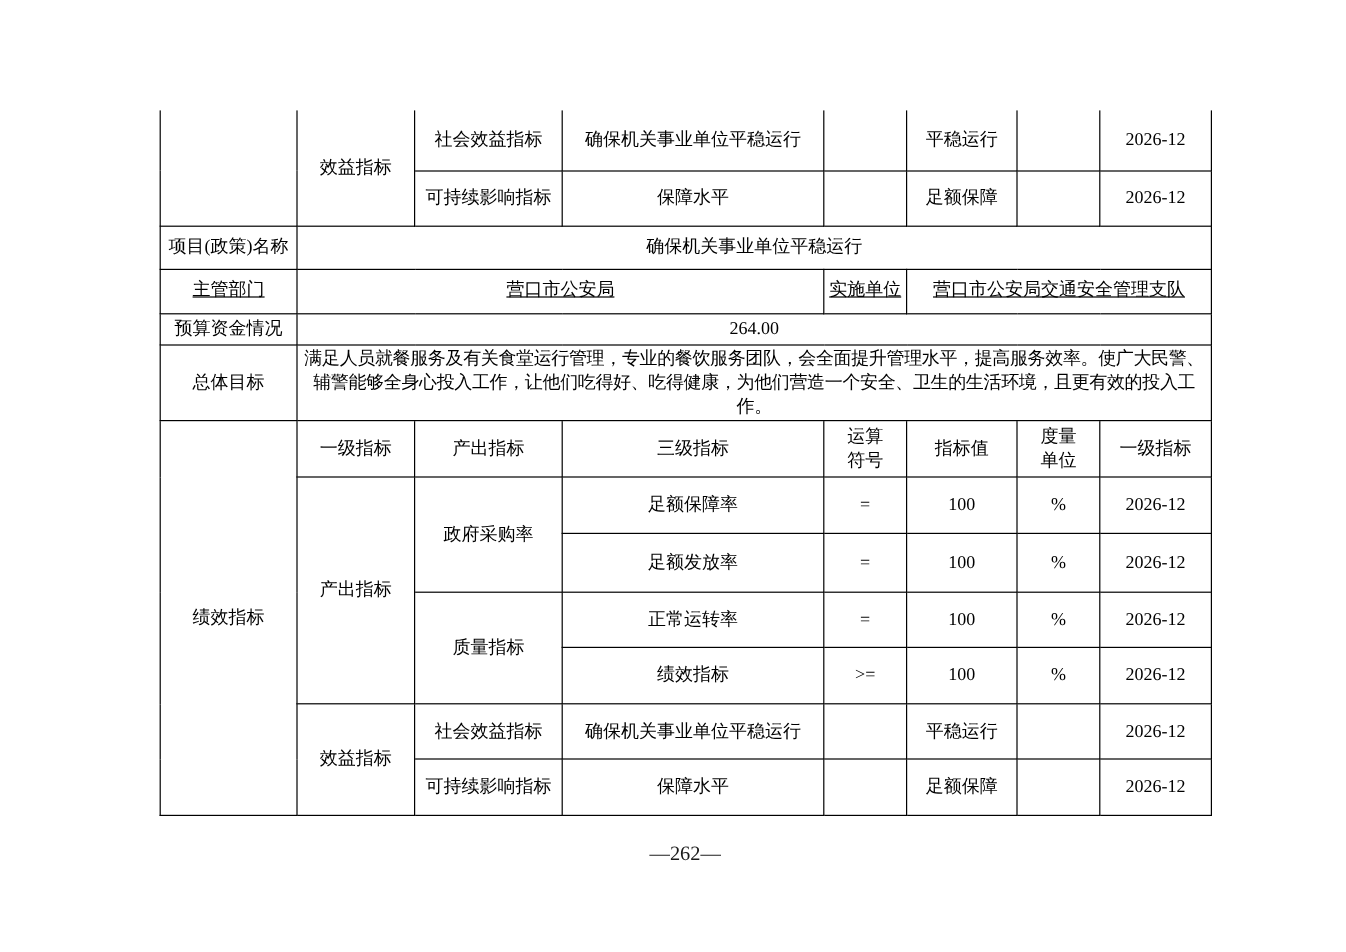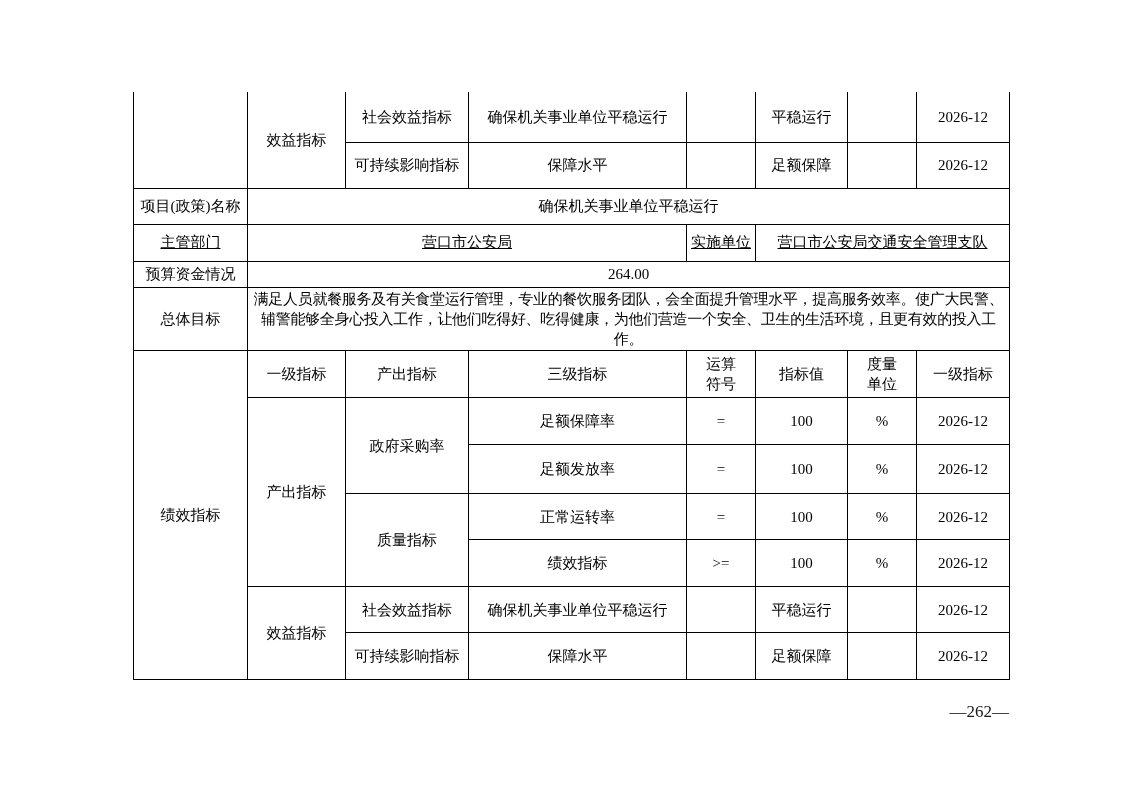--- a/index.html
+++ b/index.html
@@ -51,21 +51,21 @@
   tr.rh-i  { height: 49px; }
   tr.rh-j  { height: 46px; }
   tr.rh-k  { height: 47px; }
   tr.rh-l  { height: 46px; }
   tr.rh-m  { height: 47px; }
   .page-number {
     position: absolute;
     left: 133px;
     top: 702px;
     width: 876px;
-    text-align: right;
+    text-align: center;
     font-size: 17px;
     color: #1a1a1a;
   }
 </style>
 </head>
 <body>
 
 <div class="page">
 
   <table class="budget-table">

